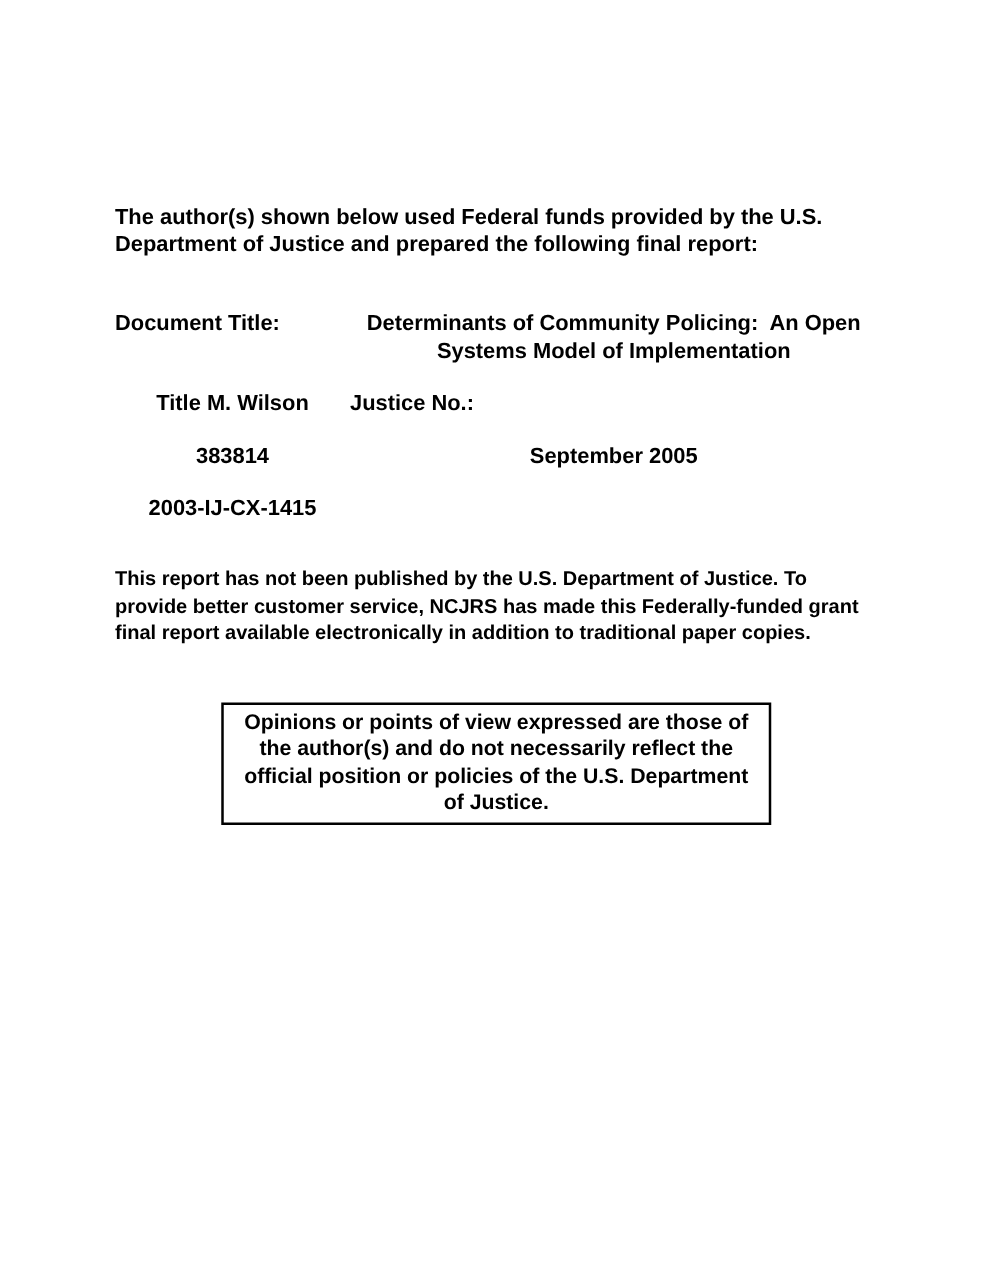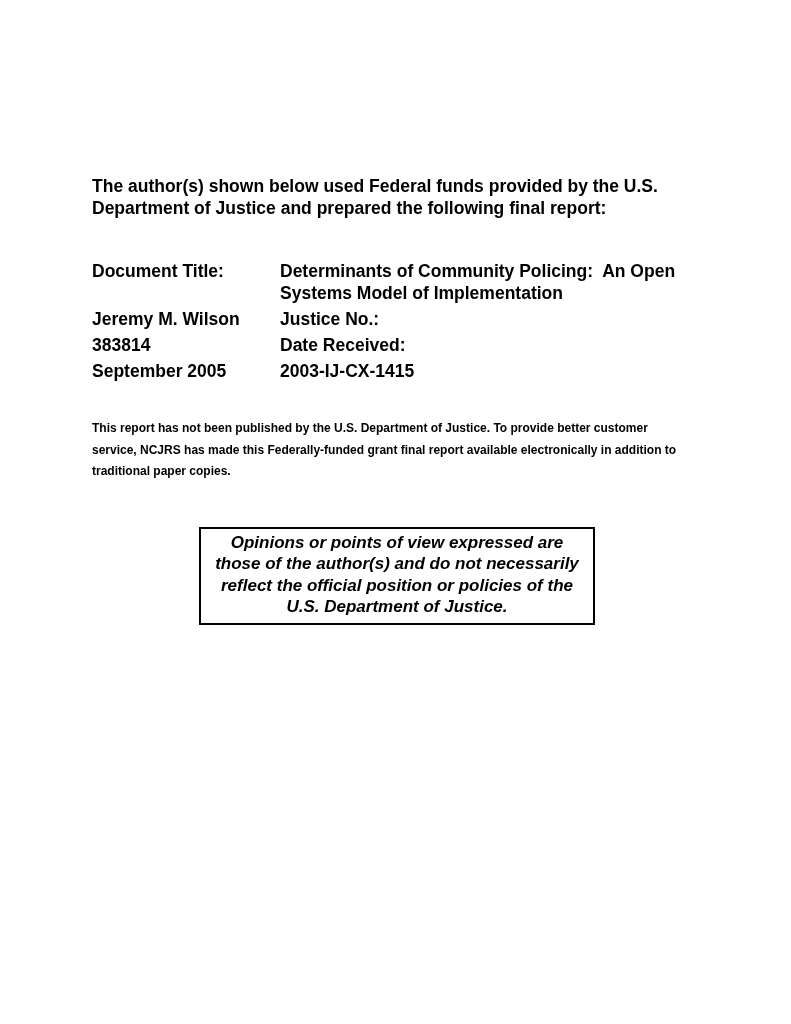--- a/index.html
+++ b/index.html
@@ -12,80 +12,79 @@
     background: #ffffff;
     font-family: "Liberation Sans", sans-serif;
     font-weight: bold;
     color: #000000;
     position: relative;
     overflow: hidden;
   }
   .page {
     position: absolute;
     left: 92px;
-    top: 175px;
+    top: 162px;
     width: 610px;
   }
   .intro {
     font-size: 17.5px;
     line-height: 22px;
     max-width: 600px;
     margin: 0;
   }
   .meta {
     display: grid;
     grid-template-columns: 188px 1fr;
-    row-gap: 4px;
+    row-gap: 20px;
     margin-top: 41px;
     font-size: 17.5px;
     line-height: 22px;
   }
   .meta .label {
     white-space: nowrap;
   }
   .meta .value {
     white-space: pre-wrap;
     max-width: 422px;
+    text-align: center;
   }
   .notice {
-    font-size: 12px;
+    font-size: 16px;
     line-height: 21.5px;
     max-width: 602px;
     margin: 36px 0 0 0;
   }
   .disclaimer-box {
     box-sizing: border-box;
-    width: 396px;
+    width: 440px;
     margin: 44px auto 0 auto;
     border: 2px solid #000000;
     padding: 3px 6px 5px 6px;
     text-align: center;
     font-size: 17px;
     line-height: 21.5px;
-    font-style: italic;
   }
 </style>
 </head>
 <body>
 
 <div class="page">
 
   <p class="intro">The author(s) shown below used Federal funds provided by the U.S. Department of Justice and prepared the following final report:</p>
 
   <div class="meta">
 
     <div class="label">Document Title:</div>
     <div class="value">Determinants of Community Policing:  An Open Systems Model of Implementation</div>
 
-    <div class="value">Jeremy M. Wilson</div>
+    <div class="value">Title M. Wilson</div>
 
     <div class="label">Justice No.:</div>
     <div class="value">383814</div>
 
-    <div class="label">Date Received:</div>
     <div class="value">September 2005</div>
 
     <div class="value">2003-IJ-CX-1415</div>
 
   </div>
 
   <p class="notice">This report has not been published by the U.S. Department of Justice. To provide better customer service, NCJRS has made this Federally-funded grant final report available electronically in addition to traditional paper copies.</p>
 
   <div class="disclaimer-box">
     <span>Opinions or points of view expressed are those of the author(s) and do not necessarily reflect the official position or policies of the U.S. Department of Justice.</span>

